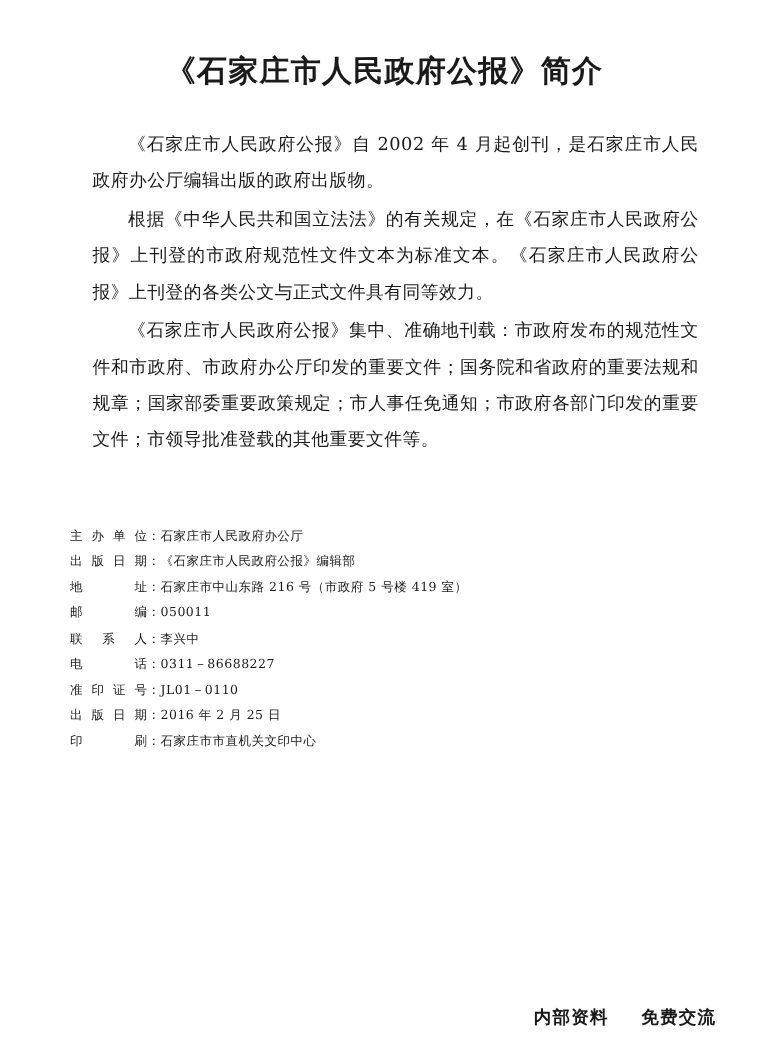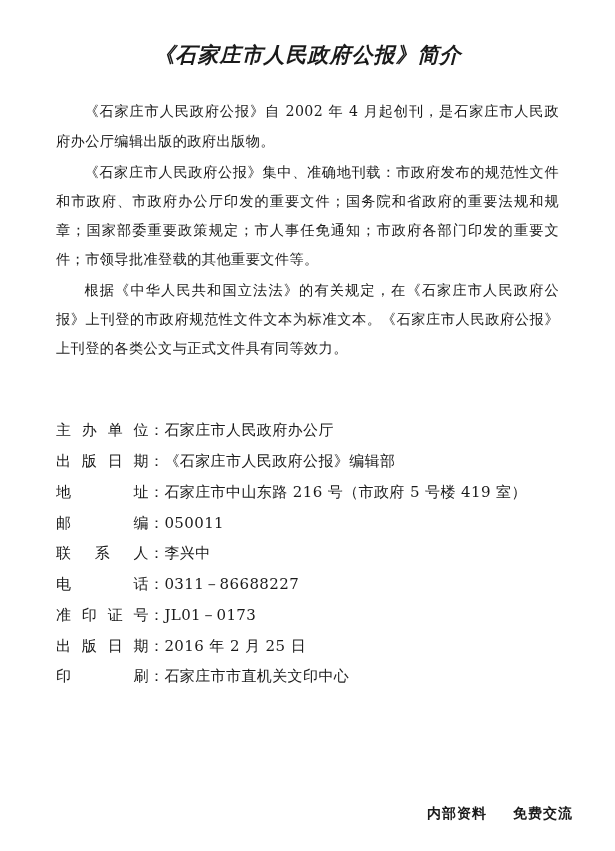--- a/index.html
+++ b/index.html
@@ -19,45 +19,44 @@
     position: absolute;
     left: 0;
     top: 0;
     width: 615px;
     height: 851px;
     padding: 0;
     box-sizing: border-box;
   }
   .doc-title {
     text-align: center;
-    font-size: 21px;
+    font-size: 24px;
     font-weight: bold;
     letter-spacing: 1px;
     margin: 40px 0 0 0;
     padding: 0 40px;
     line-height: 1.4;
-    font-style: italic;
   }
   .body-block {
-    margin: 28px 56px 0 56px;
+    margin: 28px 56px 0 74px;
   }
   .para {
     font-size: 14.2px;
     line-height: 2.05;
     text-align: justify;
     text-justify: inter-ideograph;
     text-indent: 2em;
     margin: 0 0 2px 0;
     letter-spacing: 0.4px;
   }
   .info-block {
     margin: 52px 56px 0 56px;
   }
   .info-row {
-    font-size: 15px;
+    font-size: 10px;
     line-height: 2.05;
     letter-spacing: 0.4px;
     white-space: nowrap;
     display: block;
   }
   .info-label {
     display: inline-block;
     width: 6.2em;
     text-align: justify;
     text-align-last: justify;
@@ -81,22 +80,22 @@
 </style>
 </head>
 <body>
 
 <div class="page">
 
   <h1 class="doc-title">《石家庄市人民政府公报》简介</h1>
 
   <div class="body-block">
     <p class="para">《石家庄市人民政府公报》自 2002 年 4 月起创刊，是石家庄市人民政府办公厅编辑出版的政府出版物。</p>
+    <p class="para">根据《中华人民共和国立法法》的有关规定，在《石家庄市人民政府公报》上刊登的市政府规范性文件文本为标准文本。《石家庄市人民政府公报》上刊登的各类公文与正式文件具有同等效力。</p>
     <p class="para">《石家庄市人民政府公报》集中、准确地刊载：市政府发布的规范性文件和市政府、市政府办公厅印发的重要文件；国务院和省政府的重要法规和规章；国家部委重要政策规定；市人事任免通知；市政府各部门印发的重要文件；市领导批准登载的其他重要文件等。</p>
-    <p class="para">根据《中华人民共和国立法法》的有关规定，在《石家庄市人民政府公报》上刊登的市政府规范性文件文本为标准文本。《石家庄市人民政府公报》上刊登的各类公文与正式文件具有同等效力。</p>
   </div>
 
   <div class="info-block">
 
     <div class="info-row">
       <span class="info-label">主办单位</span><span class="info-sep">：</span><span class="info-value">石家庄市人民政府办公厅</span>
     </div>
 
     <div class="info-row">
       <span class="info-label">出版日期</span><span class="info-sep">：</span><span class="info-value">《石家庄市人民政府公报》编辑部</span>
@@ -113,21 +112,21 @@
 
     <div class="info-row">
       <span class="info-label">联 系 人</span><span class="info-sep">：</span><span class="info-value">李兴中</span>
     </div>
 
     <div class="info-row">
       <span class="info-label">电 话</span><span class="info-sep">：</span><span class="info-value">0311－86688227</span>
     </div>
 
     <div class="info-row">
-      <span class="info-label">准印证号</span><span class="info-sep">：</span><span class="info-value">JL01－0173</span>
+      <span class="info-label">准印证号</span><span class="info-sep">：</span><span class="info-value">JL01－0110</span>
     </div>
 
     <div class="info-row">
       <span class="info-label">出版日期</span><span class="info-sep">：</span><span class="info-value">2016 年 2 月 25 日</span>
     </div>
 
     <div class="info-row">
       <span class="info-label">印 刷</span><span class="info-sep">：</span><span class="info-value">石家庄市市直机关文印中心</span>
     </div>
 

